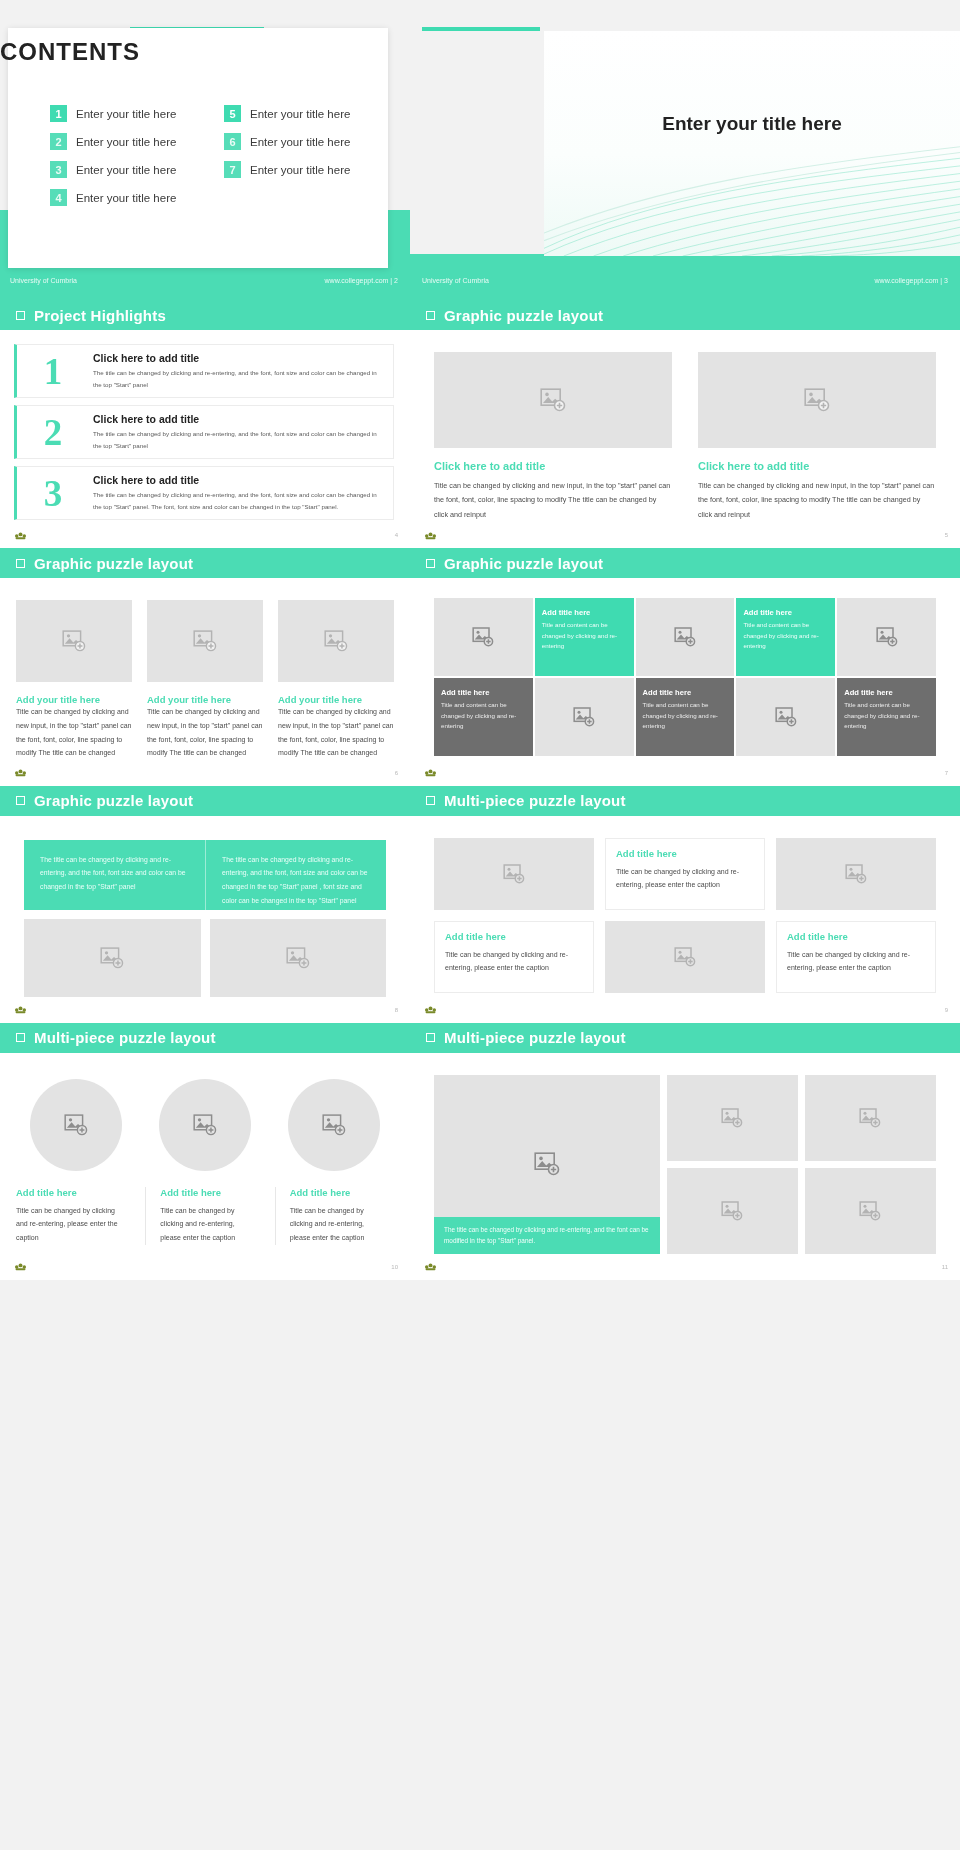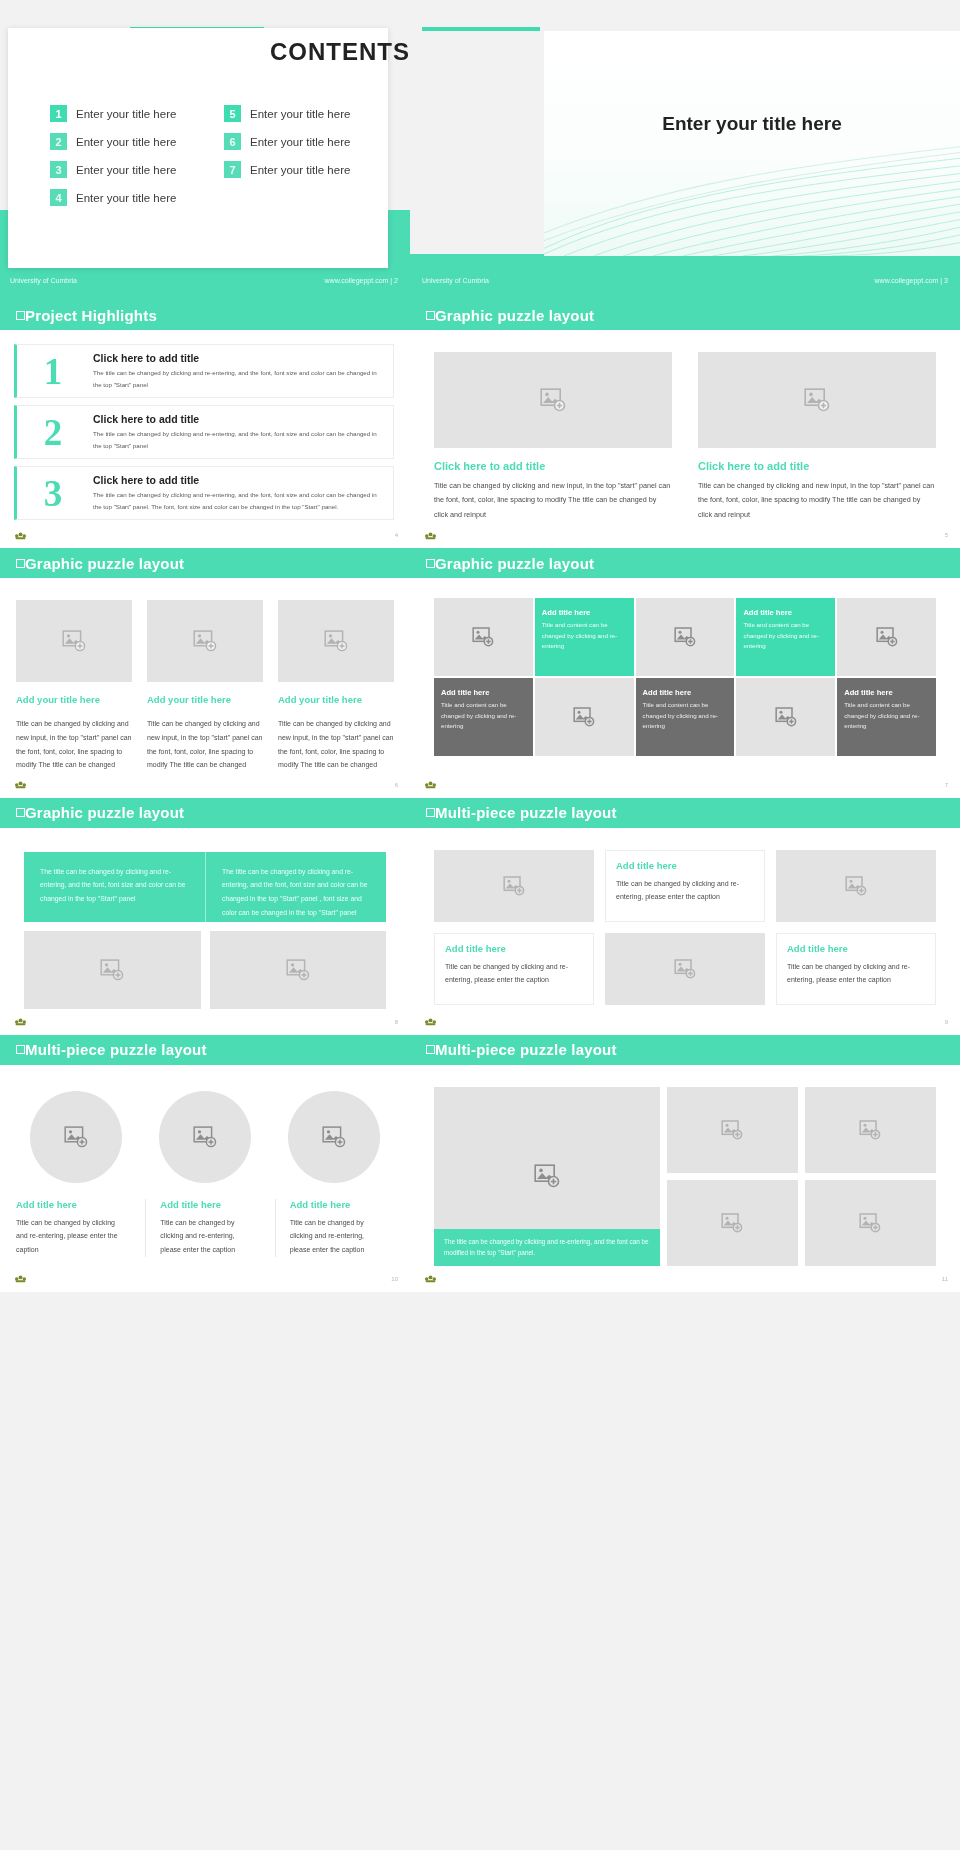--- a/index.html
+++ b/index.html
@@ -26,21 +26,21 @@
   .s-contents { height:300px; background:#f2f2f2; position:relative; }
   .s-contents .card {
     position:absolute; left:8px; top:28px; width:380px; height:240px;
     background:#fff; box-shadow:0 1px 6px rgba(0,0,0,.12);
   }
   .s-contents .topbar {
     position:absolute; left:130px; top:27px; width:134px; height:4px;
     background:#3fdbb1;
   }
   .s-contents h1 {
-    position:absolute; left:0; right:0; top:38px; text-align:right;
+    position:absolute; left:0; right:0; top:38px; text-align:left;
     font-size:24px; font-weight:bold; letter-spacing:1px; color:#222;
   }
   .toc { position:absolute; left:50px; top:105px; width:330px;
          display:grid; grid-template-columns:1fr 1fr; column-gap:18px; row-gap:11px; }
   .toc .item { display:flex; align-items:center; gap:9px; }
   .toc .num {
     width:17px; height:17px; background:#3fdbb1; color:#fff;
     font-size:11px; font-weight:bold; display:flex;
     align-items:center; justify-content:center; flex:0 0 auto;
   }
@@ -85,21 +85,21 @@
     position:absolute; z-index:4; left:12px; right:12px; bottom:16px;
     display:flex; justify-content:space-between; align-items:center;
     font-size:7px; color:#e8fbf5;
   }
   .s-part .leftpanel,.s-part .rightpanel,.s-part .topbar { z-index:3; }
 
   
   .cslide { background:#fff; position:relative; padding-bottom:26px; }
   .cbar {
     background:#4bdcb4; color:#fff; height:30px;
-    display:flex; align-items:center; padding:0 0 0 16px;
+    display:flex; align-items:center; gap:9px; padding:0 0 0 16px;
   }
   .cbar .sq {
     width:9px; height:9px; border:1.6px solid #fff; display:inline-block;
   }
   .cbar .t { font-size:15px; font-weight:bold; letter-spacing:.2px; }
   .cfoot {
     position:absolute; left:0; right:0; bottom:0; height:26px;
     display:flex; align-items:center; justify-content:space-between;
     padding:0 12px 0 14px;
   }
@@ -128,21 +128,21 @@
   .g2 { padding:22px 24px 0 24px; display:grid; grid-template-columns:1fr 1fr; gap:26px; }
   .g2 .ph { height:96px; }
   .g2txt { padding:12px 24px 0 24px; display:grid; grid-template-columns:1fr 1fr; gap:26px; }
   .g2txt h4 { color:#4bdcb4; font-size:11px; font-weight:bold; margin-bottom:7px; }
   .g2txt p  { font-size:7.2px; color:#4c4c4c; line-height:2.0; }
 
   
   .g3 { padding:22px 16px 0 16px; display:grid; grid-template-columns:repeat(3,1fr); gap:15px; }
   .g3 .ph { height:82px; }
   .g3txt { padding:12px 16px 0 16px; display:grid; grid-template-columns:repeat(3,1fr); gap:15px; }
-  .g3txt h4 { color:#4bdcb4; font-size:9.5px; font-weight:bold; margin-bottom:12px; }
+  .g3txt h4 { color:#4bdcb4; font-size:9.5px; font-weight:bold; margin-bottom:0; }
   .g3txt p  { font-size:7px; color:#4c4c4c; line-height:1.95; }
 
   
   .mos { padding:20px 24px 0 24px; display:grid; grid-template-columns:repeat(5,1fr);
          grid-template-rows:78px 78px; gap:2px; }
   .mos .cell { display:flex; align-items:center; justify-content:center; padding:0; }
   .mos .cell.img  { background:#e3e3e3; }
   .mos .cell.teal { background:#3fdbb1; }
   .mos .cell.gray { background:#6e6e6e; }
   .mos .cell.txt  { display:block; padding:10px 7px; color:#fff; }

